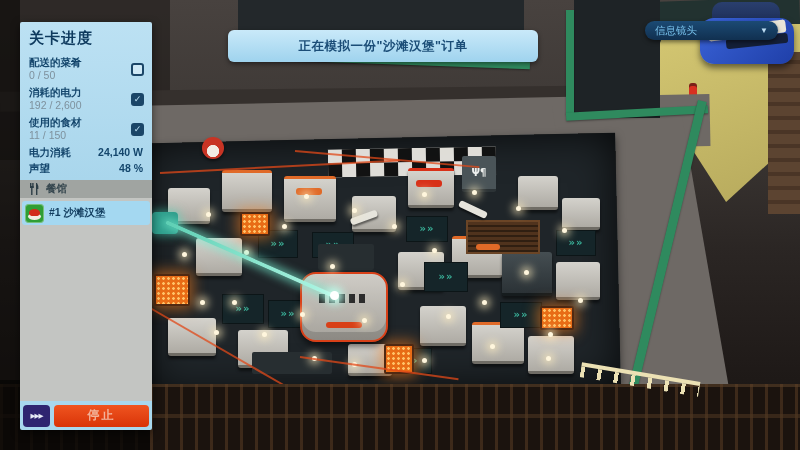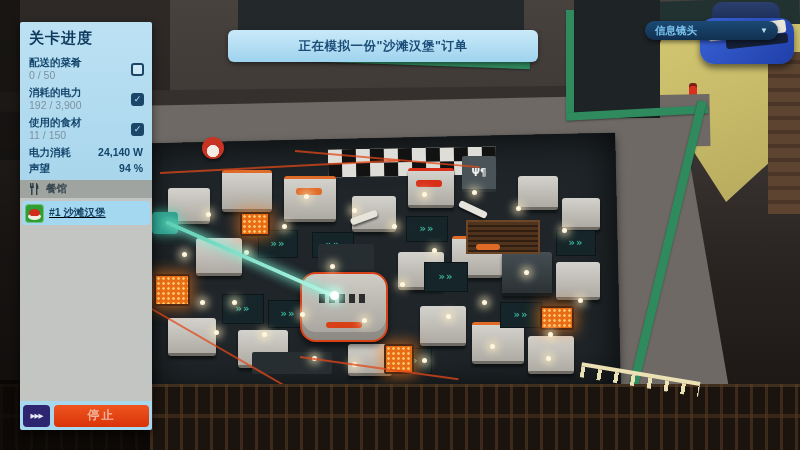--- a/index.html
+++ b/index.html
@@ -79,21 +79,21 @@
   .drone{left:700px;top:2px;width:94px;height:62px;}
   .drone .cap{position:absolute;left:12px;top:0;width:68px;height:26px;border-radius:10px;background:linear-gradient(180deg,#2a3f6e,#1a2a52);}
   .drone .body{position:absolute;left:0;top:16px;width:94px;height:46px;border-radius:14px;
     background:linear-gradient(135deg,#3a63d8,#1f3fa8);box-shadow:0 4px 6px rgba(0,0,0,.5);}
   .drone .band{position:absolute;left:8px;top:22px;width:78px;height:13px;background:#e9e5d8;transform:rotate(-7deg);border-radius:3px;}
   .drone .visor{position:absolute;left:26px;top:34px;width:62px;height:10px;background:#141f38;transform:rotate(-6deg);border-radius:3px;}
 
   
   .pill{left:645px;top:21px;width:133px;height:19px;border-radius:10px;background:linear-gradient(180deg,#1b4a74,#113050);
     display:flex;align-items:center;padding:0 10px;box-shadow:0 2px 4px rgba(0,0,0,.5);cursor:pointer;}
-  .pill-label{color:#79c2ec;font-size:10.5px;font-weight:bold;flex:1;}
+  .pill-label{color:#79c2ec;font-size:10.5px;font-weight:normal;flex:1;}
   .pill-caret{color:#bcdcf2;font-size:8px;}
 
   .banner{left:228px;top:30px;width:310px;height:32px;border-radius:6px;
     background:linear-gradient(180deg,#c9e9f9,#9fd3ee);box-shadow:0 2px 5px rgba(0,0,0,.45);
     display:flex;align-items:center;justify-content:center;}
   .banner-text{color:#1b4d77;font-size:12.5px;font-weight:bold;letter-spacing:.5px;}
 
   .panel{left:20px;top:22px;width:132px;height:408px;display:flex;flex-direction:column;
     box-shadow:0 3px 8px rgba(0,0,0,.55);border-radius:2px;overflow:hidden;}
   .p-blue{background:linear-gradient(180deg,#bce1f3,#a9d6ec);padding:7px 0 4px;}
@@ -103,21 +103,21 @@
   .obj-l .val{color:#7e919d;font-size:10.5px;line-height:13px;}
   .cb{width:13px;height:13px;border:2px solid #1b4668;border-radius:3px;background:#cfe9f6;
     display:flex;align-items:center;justify-content:center;font-size:9px;color:#bfe2f5;line-height:1;}
   .cb.checked{background:#1b4668;}
   .stat{display:flex;justify-content:space-between;padding:2px 9px 0;text-align:right;}
   .stat span{color:#14466c;font-size:10.5px;font-weight:bold;}
   .hint{color:#86979f;font-size:8.8px;padding:1px 9px 0;}
   .p-bar{height:18px;background:#a0a4a1;display:flex;align-items:center;gap:6px;padding:0 9px;}
   .p-bar .txt{color:#35464e;font-size:10.5px;font-weight:bold;}
   .p-body{flex:1;background:#c3c5c2;padding:3px 2px;}
-  .order{height:24px;background:#a4d8f1;border-radius:3px;display:flex;align-items:center;gap:5px;padding:0 3px;cursor:pointer;text-decoration:underline;}
+  .order{height:24px;background:#a4d8f1;border-radius:3px;display:flex;align-items:center;gap:5px;padding:0 3px;cursor:pointer;}
   .order-ico{width:19px;height:19px;border-radius:4px;background:#2f9e35;position:relative;box-shadow:inset 0 0 0 1px rgba(255,255,255,.35);}
   .order-ico::before{content:"";position:absolute;left:3px;top:9px;width:13px;height:7px;background:#f2ede2;border-radius:50%;}
   .order-ico::after{content:"";position:absolute;left:4px;top:5px;width:11px;height:7px;background:#d22c1a;border-radius:50% 50% 40% 40%;}
   .order-lab{color:#123d5f;font-size:10.5px;font-weight:bold;}
   .p-foot{height:29px;background:#a8d8ee;display:flex;align-items:center;padding:0 3px;gap:4px;}
   .btn-ff{width:27px;height:22px;background:#2e2570;border-radius:4px;border:none;cursor:pointer;
     color:#e6ecf6;font-size:6.5px;letter-spacing:-1px;display:flex;align-items:center;justify-content:center;padding:0;}
   .btn-stop{flex:1;height:22px;background:linear-gradient(180deg,#ef5520,#d93408);border-radius:4px;border:none;cursor:pointer;
     color:#f2b49c;font-size:12px;font-weight:bold;letter-spacing:2px;display:flex;align-items:center;justify-content:center;}
   .uticon{width:11px;height:12px;}
@@ -256,40 +256,40 @@
         <div class="obj-l">
           <div class="lab">配送的菜肴</div>
           <div class="val">0 / 50</div>
         </div>
         <div class="cb"></div>
       </div>
 
       <div class="obj">
         <div class="obj-l">
           <div class="lab">消耗的电力</div>
-          <div class="val">192 / 3,900</div>
+          <div class="val">192 / 2,600</div>
         </div>
         <div class="cb checked">✓</div>
       </div>
 
       <div class="obj">
         <div class="obj-l">
           <div class="lab">使用的食材</div>
           <div class="val">11 / 150</div>
         </div>
         <div class="cb checked">✓</div>
       </div>
 
       <div class="stat">
         <span>电力消耗</span>
         <span>24,140 W</span>
       </div>
       <div class="stat">
         <span>声望</span>
-        <span>94 %</span>
+        <span>48 %</span>
       </div>
     </div>
 
     <div class="p-bar">
       <svg class="uticon" viewBox="0 0 11 12">
         <g fill="#2d3e46">
           <rect x="1" y="0" width="1.4" height="5"></rect>
             <rect x="3.2" y="0" width="1.4" height="5"></rect>
           <rect x="1" y="3" width="3.6" height="2"></rect>
             <rect x="2.1" y="3" width="1.4" height="9"></rect>

